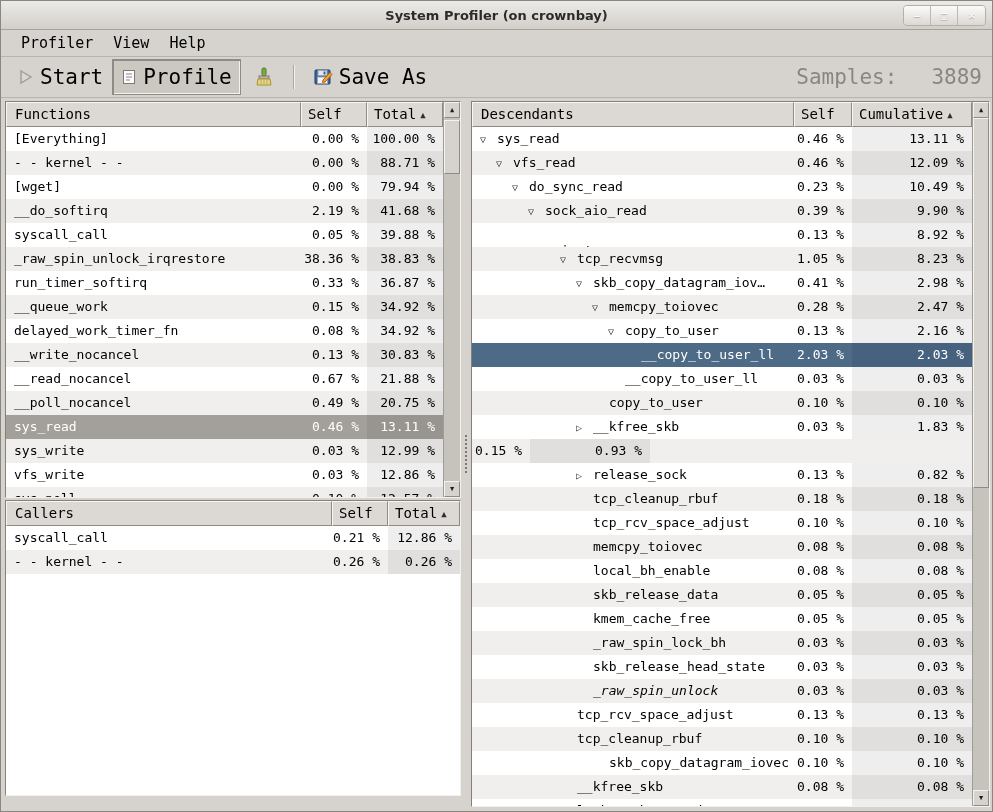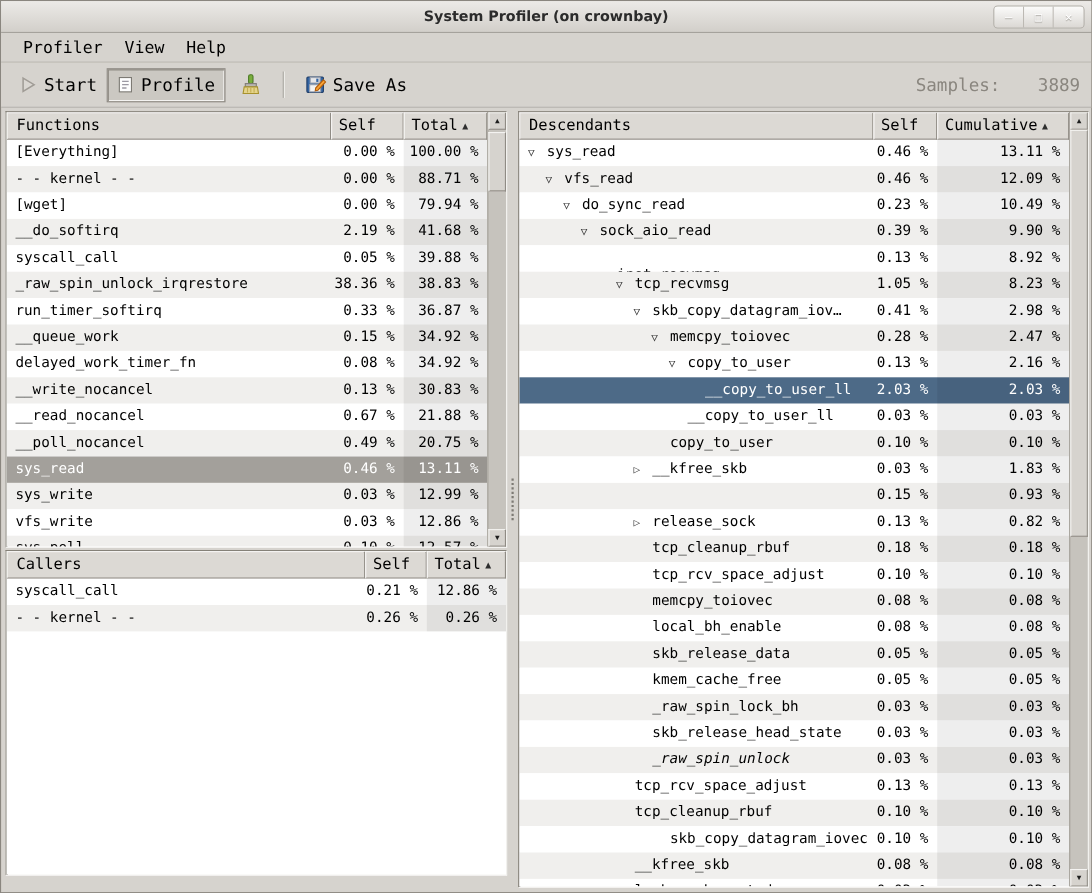--- a/index.html
+++ b/index.html
@@ -24,21 +24,21 @@
     font-size:11px; line-height:19px; text-align:center; cursor:default; }
   .winbtn:last-child { border-right:none; }
 
   
   .menubar { height:27px; background:#d6d3ce; border-bottom:1px solid #b7b4ae;
     display:flex; align-items:center; padding-left:10px; font-size:15px; }
   .menu-item { padding:2px 10px; }
 
   
   .toolbar { height:41px; background:#d6d3ce; border-bottom:1px solid #b7b4ae;
-    display:flex; align-items:center; padding:0 8px; font-size:16px; position:relative; }
+    display:flex; align-items:center; padding:0 8px; font-size:21px; position:relative; }
   .tbtn { display:flex; align-items:center; gap:6px; padding:5px 8px; border:1px solid transparent; }
   .tbtn.pressed { background:#cbc8c2; border:1px solid #8f8b84;
     box-shadow:inset 1px 1px 0 #8f8b84, inset -1px -1px 0 #f4f3f1; }
   .tsep { width:1px; height:24px; background:#aba8a2; margin:0 10px;
     box-shadow:1px 0 0 #f0efec; }
   .samples { position:absolute; right:10px; color:#8a867f; display:flex; gap:34px; }
 
   .play-icon svg, .doc-icon svg, .brush-icon svg, .save-icon svg { display:block; }
 
   
@@ -55,21 +55,21 @@
   
   .thead { display:flex; height:25px; flex:none; }
   .th { background:#dcd9d4; border:1px solid; border-color:#f7f6f4 #8f8b84 #8f8b84 #f7f6f4;
     font-size:14px; line-height:23px; padding:0 6px; white-space:nowrap; overflow:hidden; }
   .th .sort { font-size:9px; vertical-align:1px; padding-left:4px; color:#2e2e2e; }
   .th.num { text-align:left; }
 
   
   .tbody { flex:1; overflow:hidden; }
   .row { display:flex; height:24px; line-height:24px; background:#fff; white-space:nowrap; }
-  .row.stripe { background:#f0efed;justify-content:flex-end; }
+  .row.stripe { background:#f0efed; }
   .row.sel-active   { background:var(--sel-active); color:#fff; }
   .row.sel-inactive { background:var(--sel-inactive); color:#fff; }
   .cell { overflow:hidden; }
   .c-name { flex:1; padding-left:8px; }
   .num { text-align:right; padding-right:8px; }
   .tintcol { background:rgba(0,0,0,0.065); }
 
   
   .p-functions .c-self  { width:66px; flex:none; }
   .p-functions .c-total { width:76px; flex:none; }

